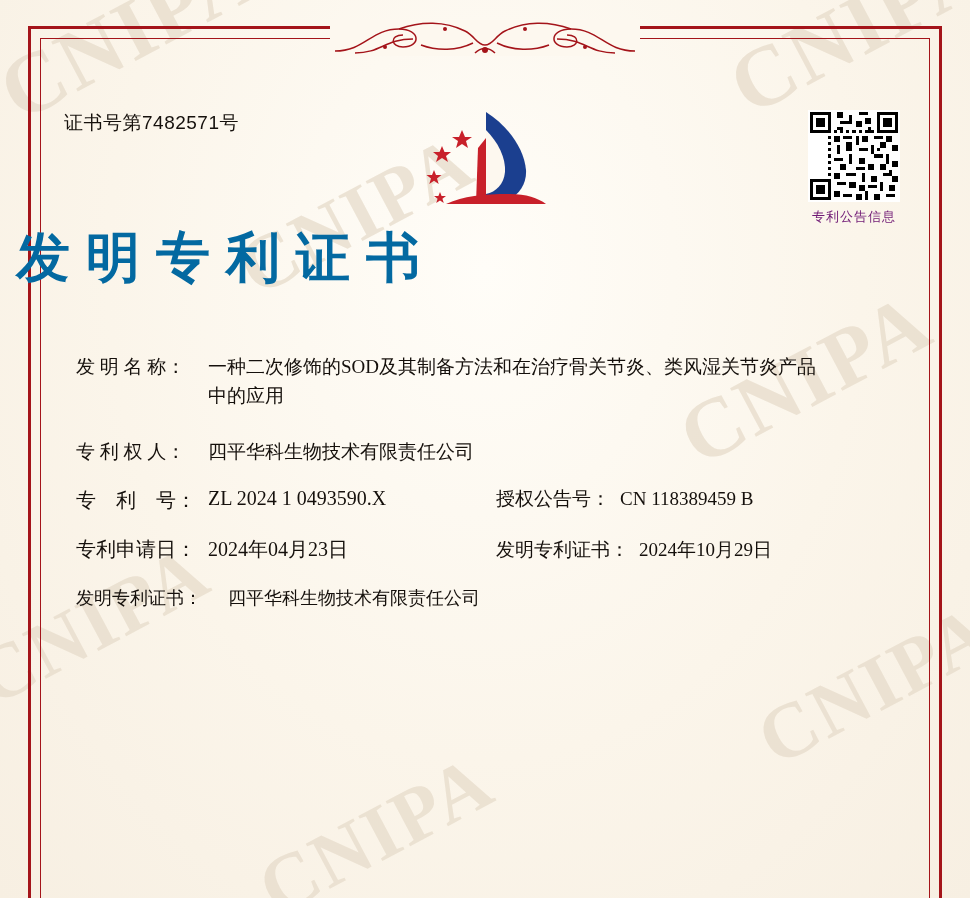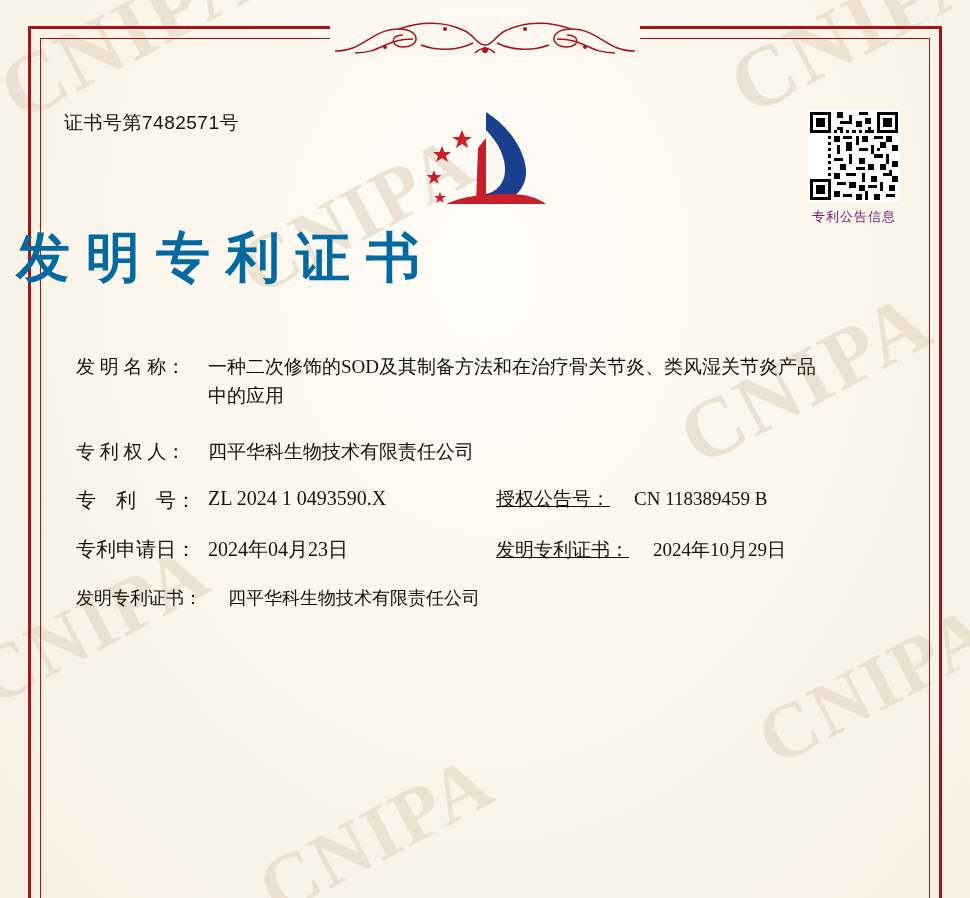--- a/index.html
+++ b/index.html
@@ -180,21 +180,21 @@
     font-family: "Liberation Serif", "DejaVu Serif", serif;
     font-size: 20px;
     color: #15100c;
   }
   .col-right {
     display: inline-block;
     font-family: "Liberation Serif", "DejaVu Serif", serif;
     font-size: 19px;
     color: #15100c;
   }
-  .col-right .label2 { margin-right: 24px; text-decoration: underline; }
+  .col-right .label2 { margin-right: 10px; }
 
   .row.small { font-size: 18px; }
   .spaced-label {
     display: inline-block;
     width: 132px;
   }
 </style>
 </head>
 <body>
 

